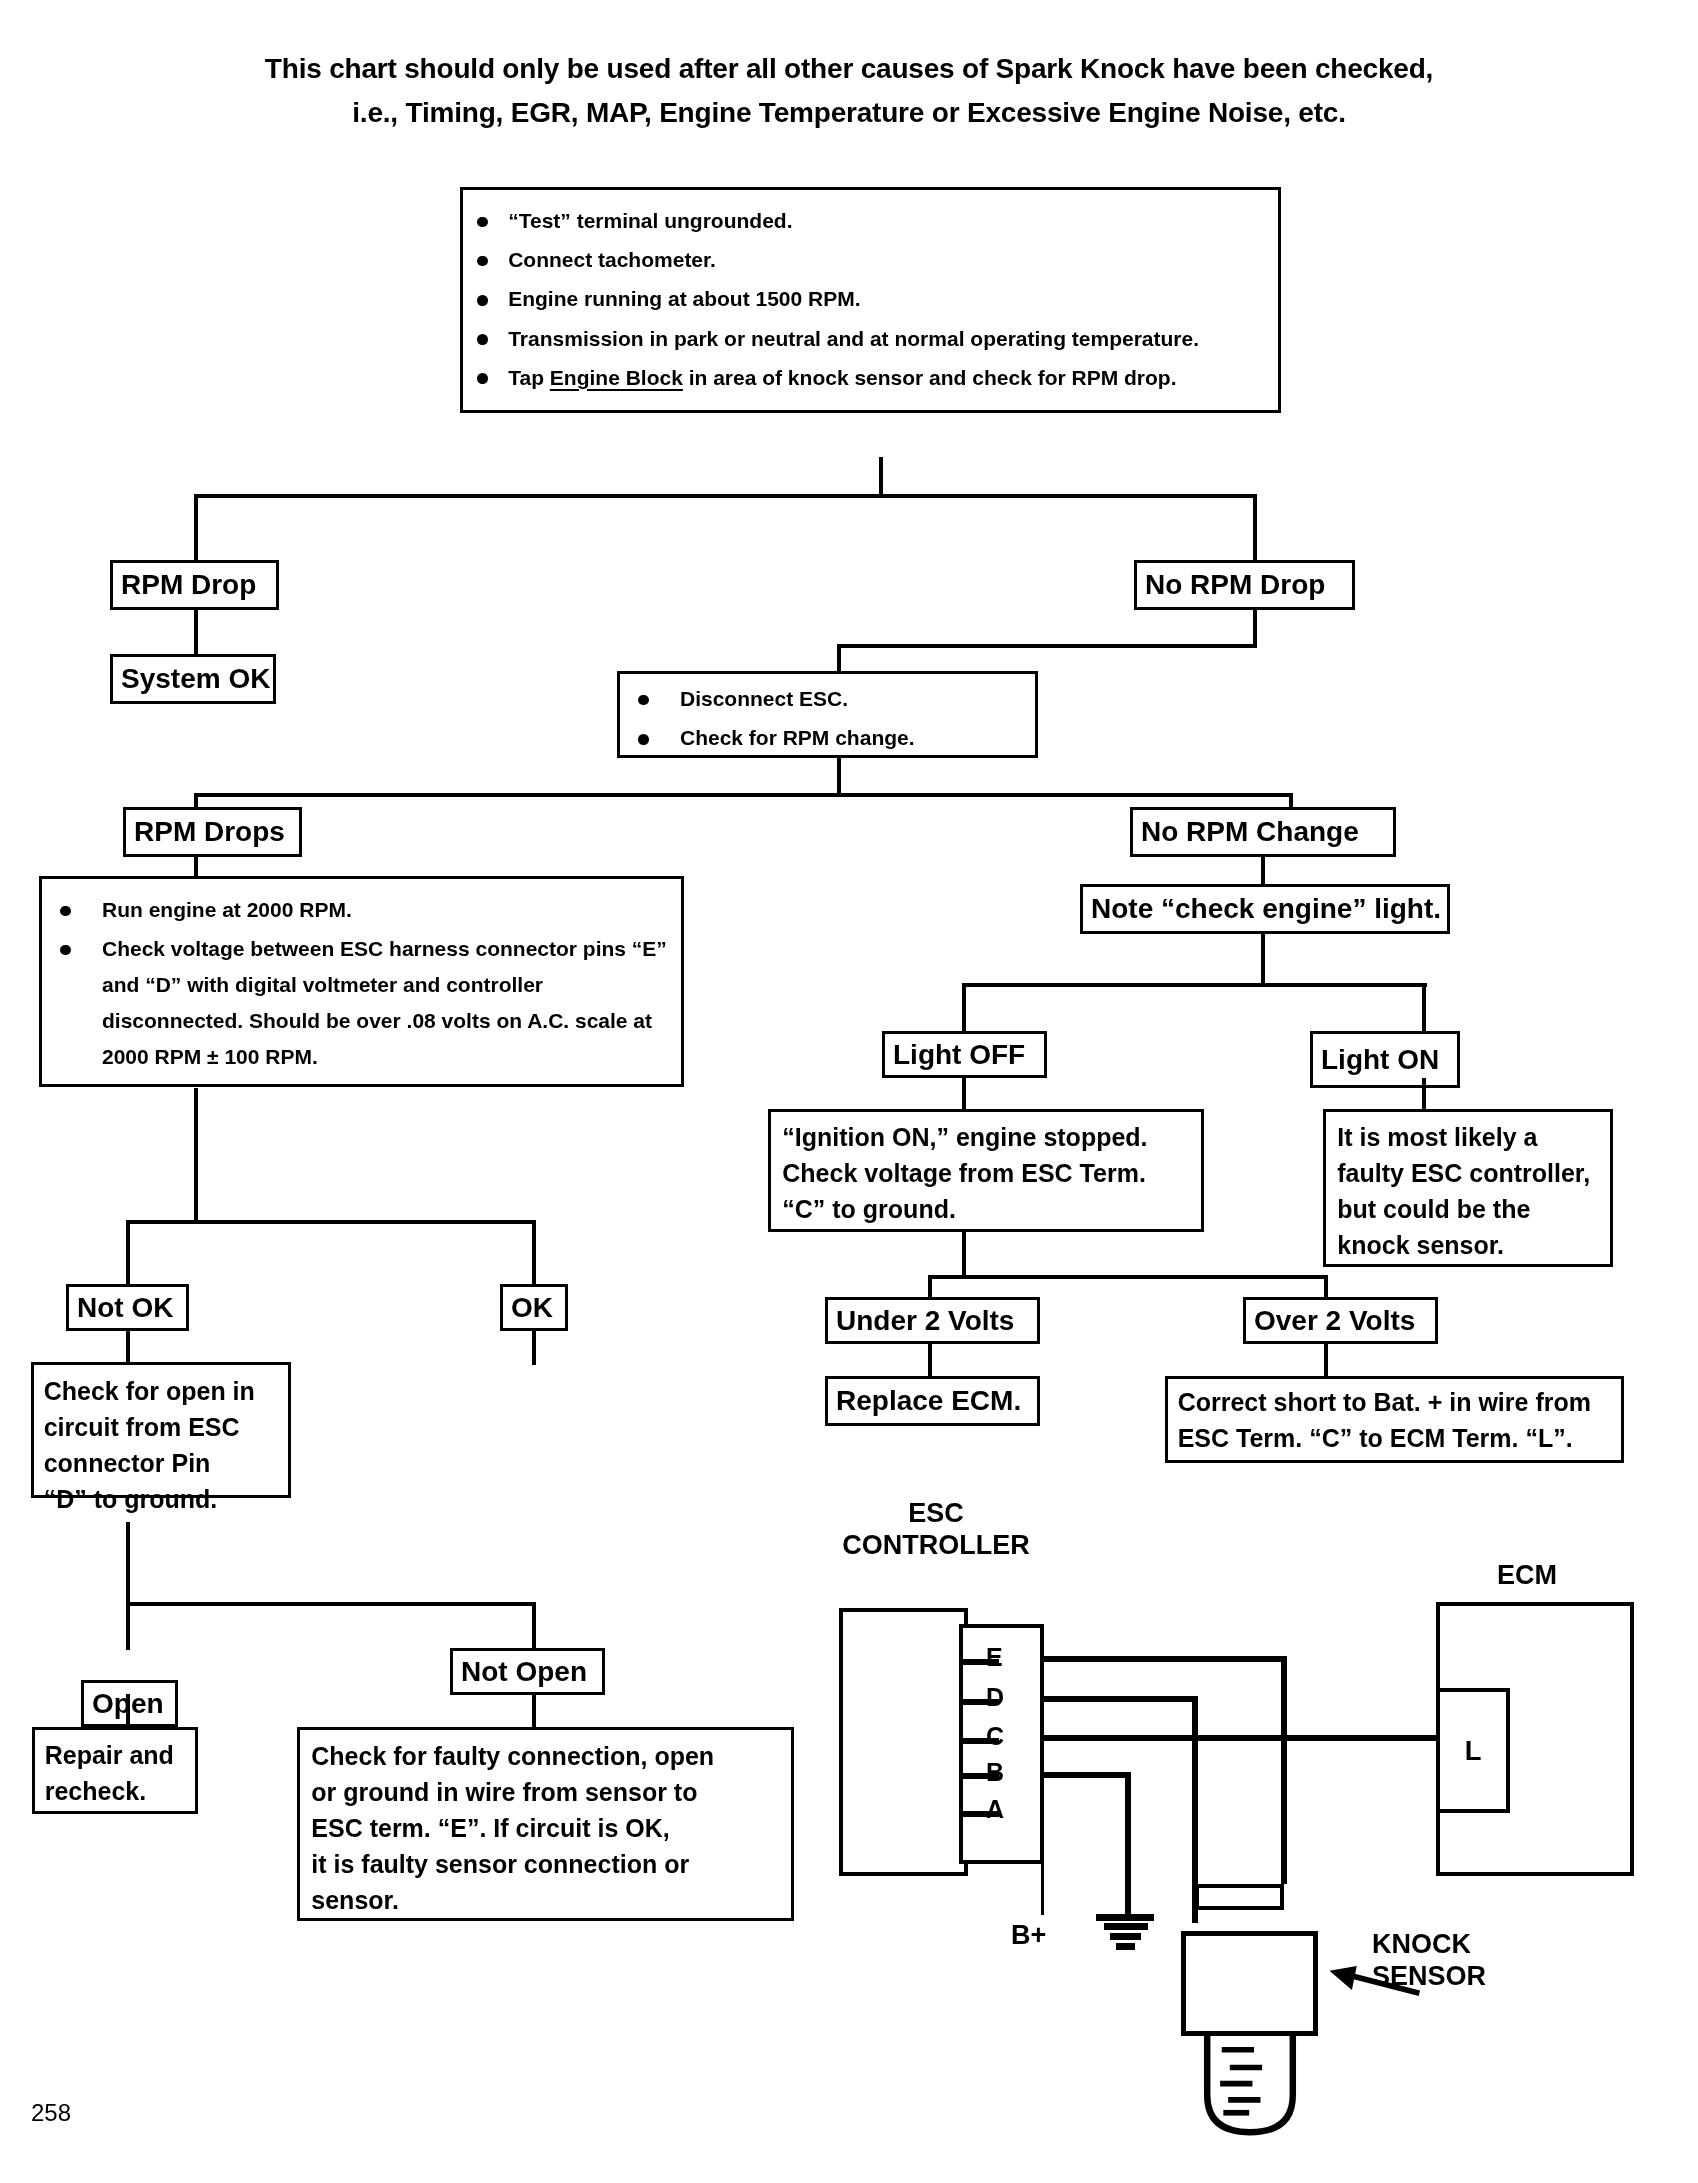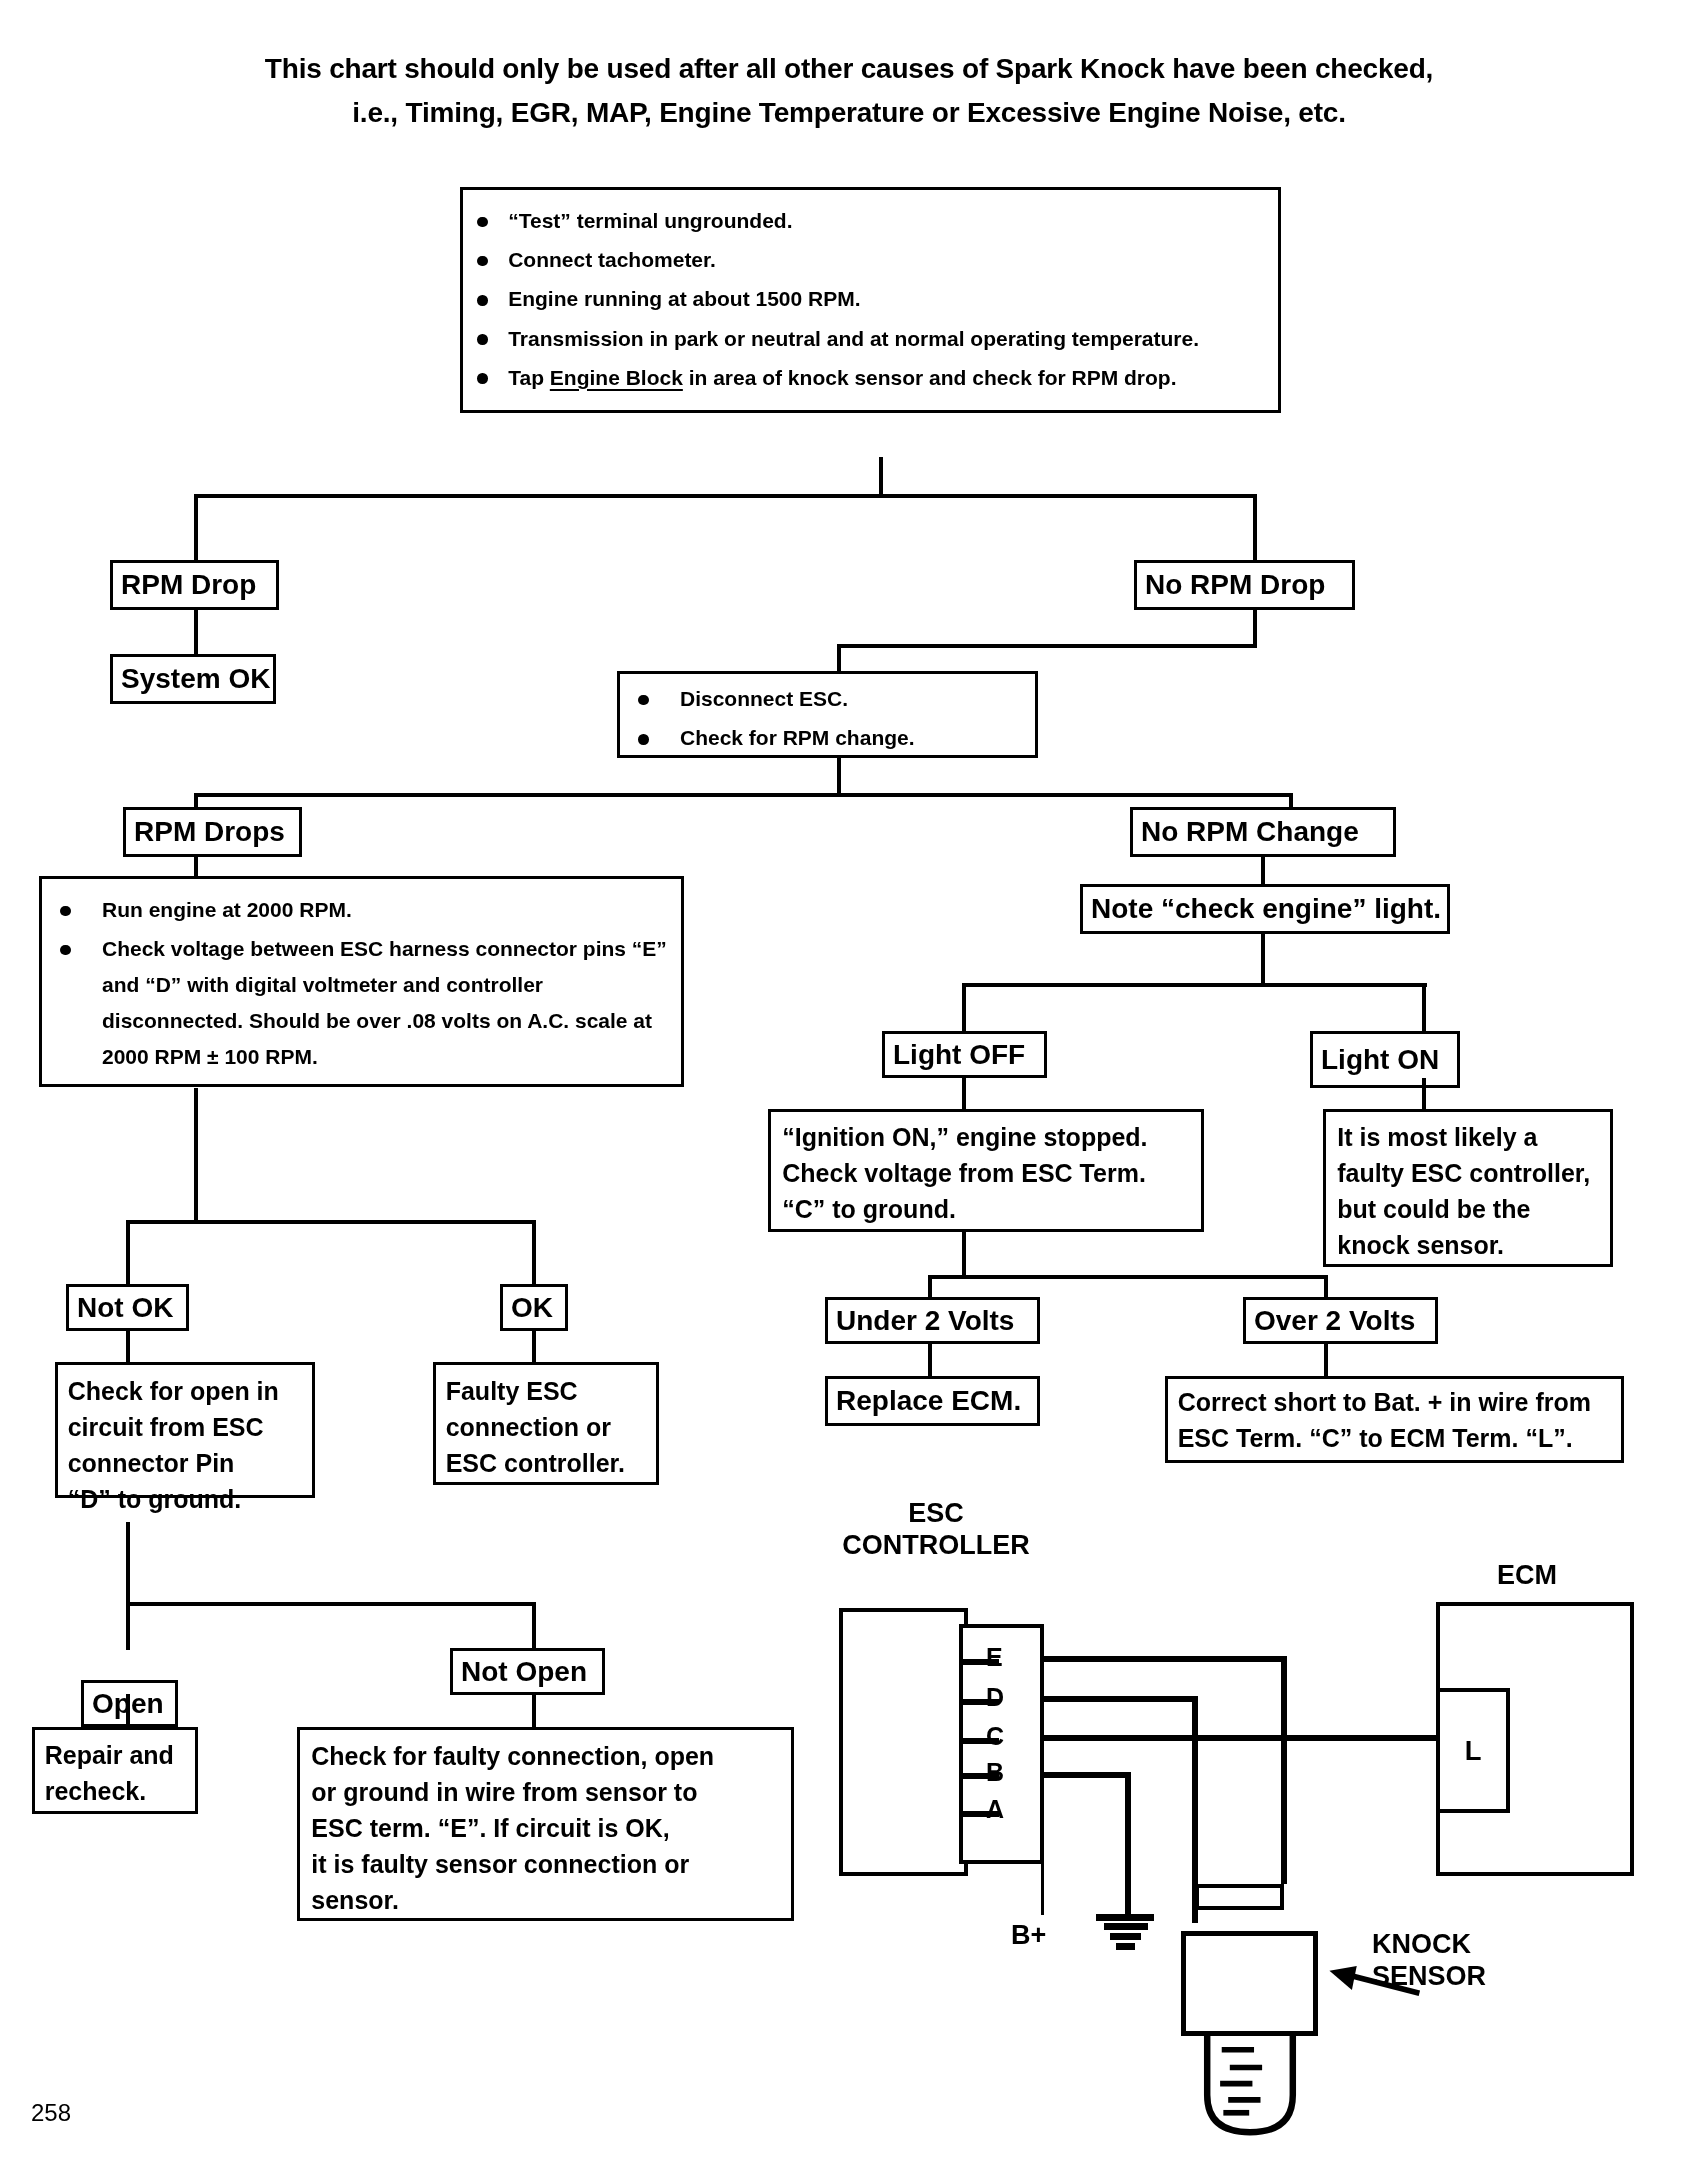--- a/index.html
+++ b/index.html
@@ -139,36 +139,29 @@
     <div class="lbl">Not OK</div>
   </div>
 
   <div class="box" style="left:500px;top:1284px;width:68px;height:47px;">
     <div class="lbl">OK</div>
   </div>
 
   <div class="v" style="left:126px;top:1331px;height:34px;"></div>
   <div class="v" style="left:532px;top:1331px;height:34px;"></div>
 
-  <div class="box" style="left:55px;top:1362px;width:260px;height:136px;">
+  <div class="box" style="left:31px;top:1362px;width:260px;height:136px;">
     <div class="para" style="padding:8px 9.7px;">
       <div>Check for open in</div>
       <div>circuit from ESC</div>
       <div>connector Pin</div>
       <div>“D” to ground.</div>
     </div>
   </div>
 
-  <div class="box" style="left:433px;top:1362px;width:226px;height:123px;">
-    <div class="para" style="padding:8px 9.7px;">
-      <div>Faulty ESC</div>
-      <div>connection or</div>
-      <div>ESC controller.</div>
-    </div>
-  </div>
 
   <div class="v" style="left:126px;top:1522px;height:84px;"></div>
   <div class="h" style="left:126px;top:1602px;width:410px;"></div>
   <div class="v" style="left:126px;top:1602px;height:48px;"></div>
   <div class="v" style="left:532px;top:1602px;height:48px;"></div>
 
   <div class="box" style="left:81px;top:1648px;width:97px;height:47px;margin-top:32px;">
     <div class="lbl">Open</div>
   </div>
 

